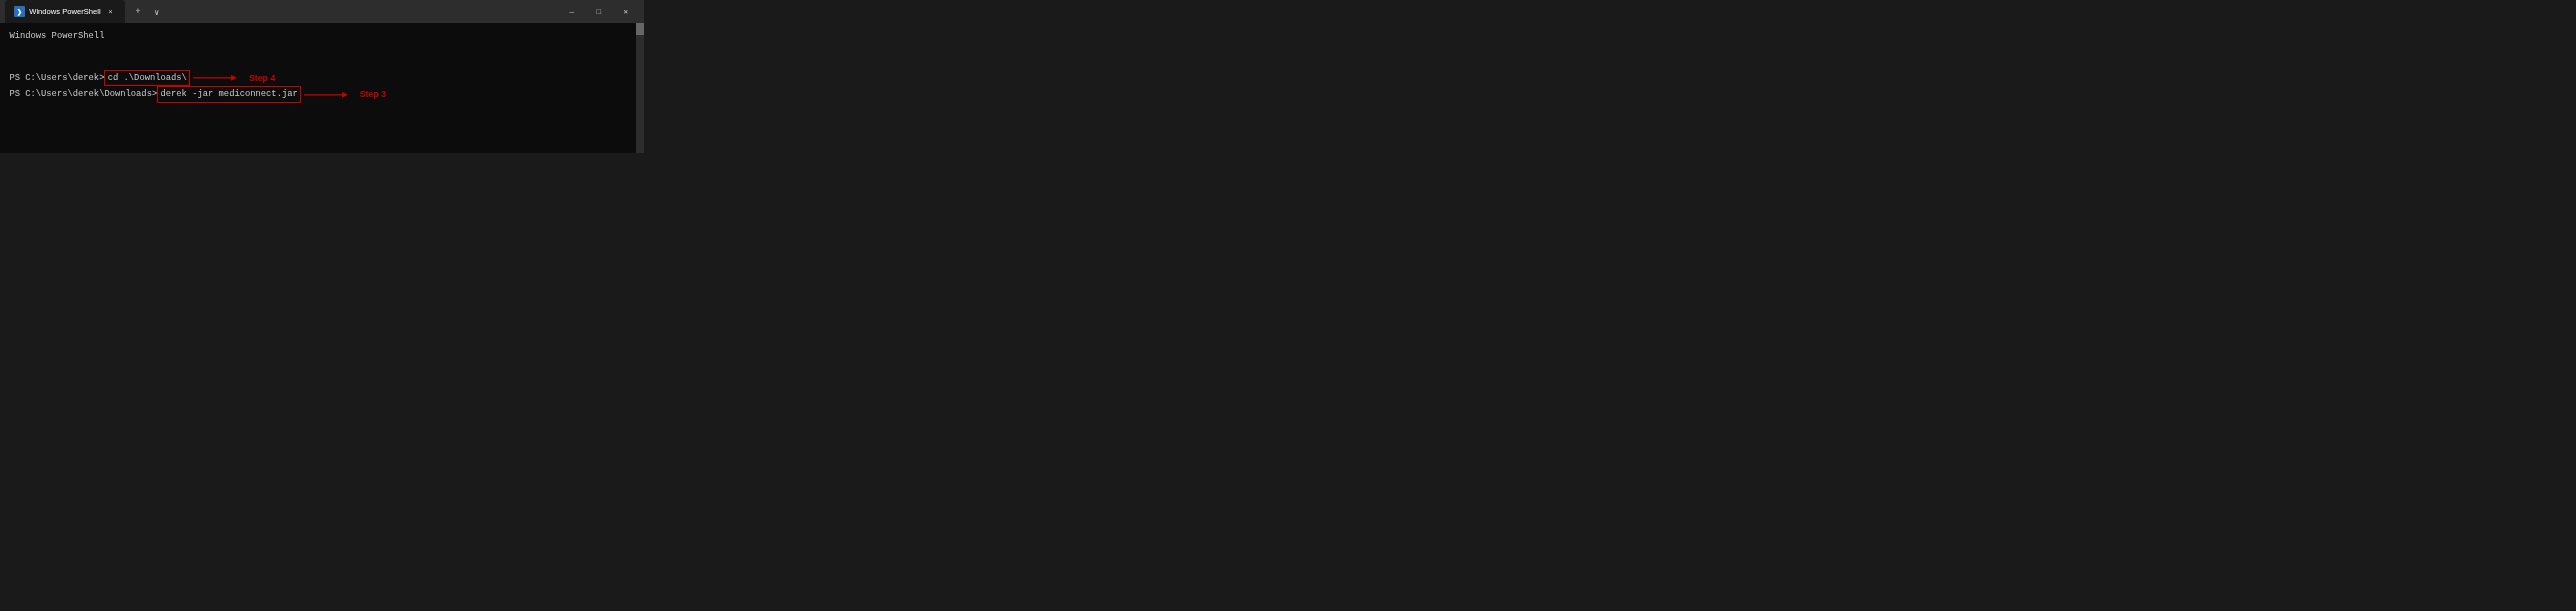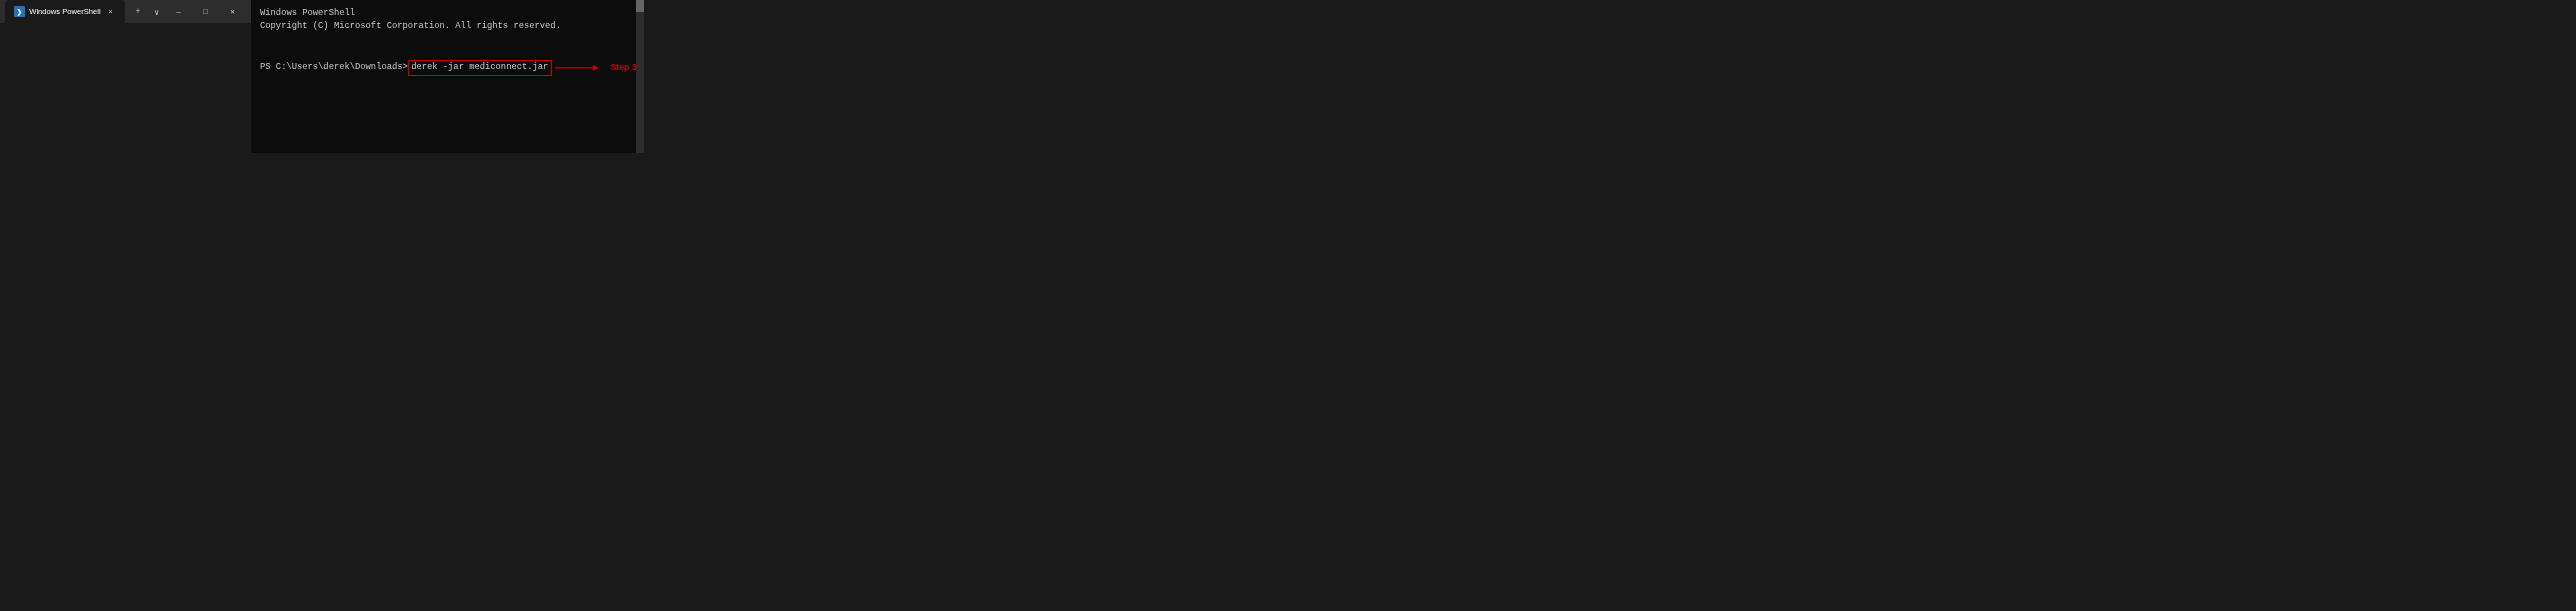--- a/index.html
+++ b/index.html
@@ -14,20 +14,21 @@
       background: #1a1a1a;
       font-family: 'Consolas', 'Courier New', monospace;
       overflow: hidden;
     }
 
     .window {
       width: 100%;
       height: 100%;
       background: #1a1a1a;
       display: flex;
+      flex-direction: column;
     }
 
     
     .titlebar {
       background: #2d2d2d;
       height: 23.4px;
       display: flex;
       align-items: center;
       padding: 0 4.7px;
       flex-shrink: 0;
@@ -204,24 +205,35 @@
     <div class="window-controls">
       <div class="win-btn">—</div>
       <div class="win-btn">□</div>
       <div class="win-btn close">✕</div>
     </div>
   </div>
 
   <div class="terminal">
 
     <div class="terminal-line">Windows PowerShell</div>
-    <div class="terminal-line">Copyright (C) Microsoft Corporation. All rights reserved.</div>
     <div class="terminal-line empty"></div>
     <div class="terminal-line empty"></div>
 
+    <div class="annotation-row">
+      <span class="prompt-text">PS C:\Users\derek&gt; </span>
+      <span class="cmd-highlight">cd .\Downloads\</span>
+
+      <span class="arrow-line">
+        <svg class="arrow-svg" width="47" height="11.7" viewBox="0 0 80 20">
+          <line x1="5" y1="10" x2="70" y2="10" stroke="#cc0000" stroke-width="2"></line>
+          <polygon points="70,5 80,10 70,15" fill="#cc0000"></polygon>
+        </svg>
+      </span>
+      <span class="step-annotation">Step 4</span>
+    </div>
 
     <div class="annotation-row">
       <span class="prompt-text">PS C:\Users\derek\Downloads&gt; </span>
       <span class="cmd-highlight">derek -jar mediconnect.jar</span>
 
       <span class="arrow-line">
         <svg class="arrow-svg" width="47" height="11.7" viewBox="0 0 80 20">
           <line x1="5" y1="10" x2="70" y2="10" stroke="#cc0000" stroke-width="2"></line>
           <polygon points="70,5 80,10 70,15" fill="#cc0000"></polygon>
         </svg>

